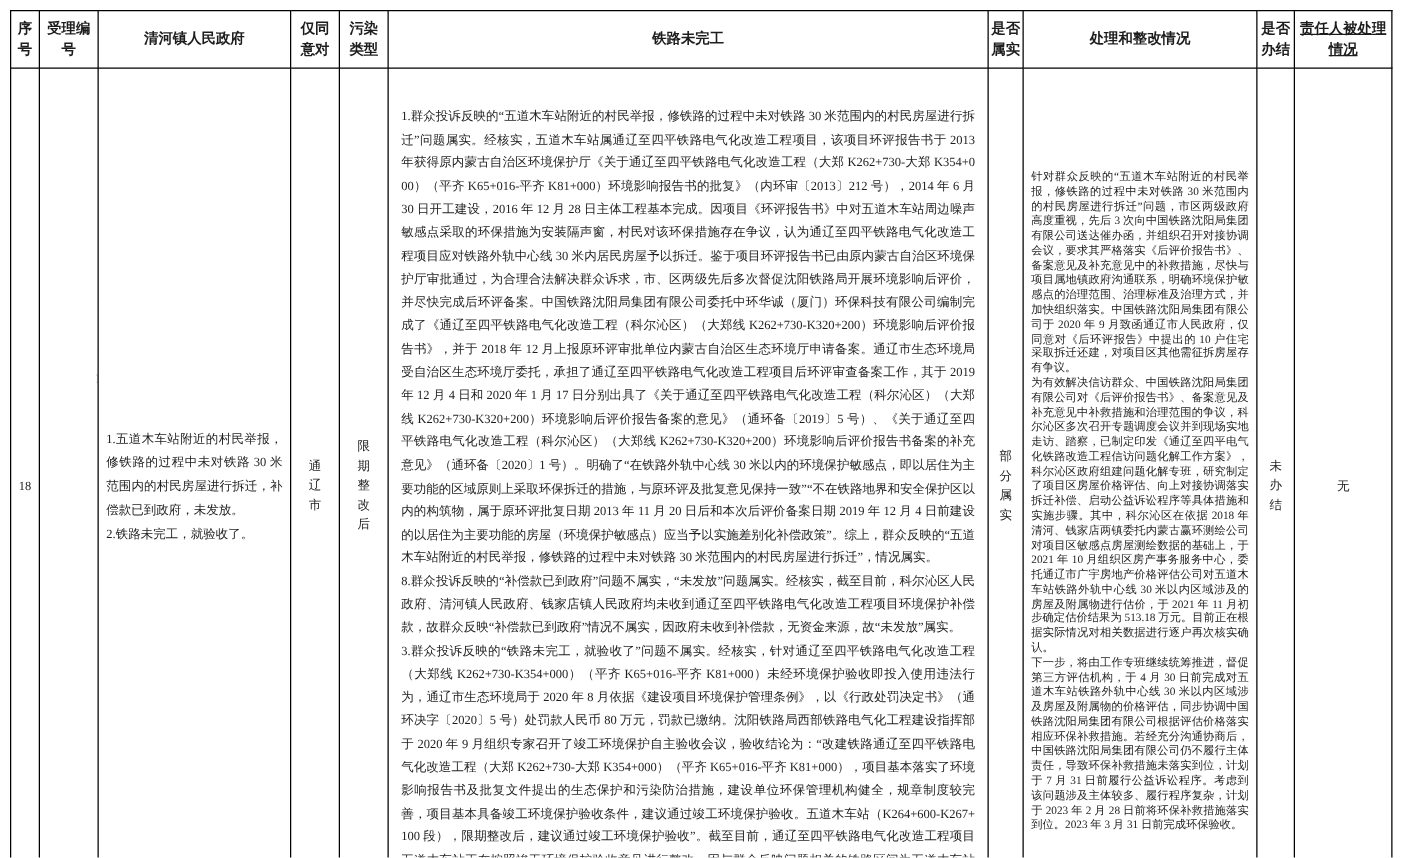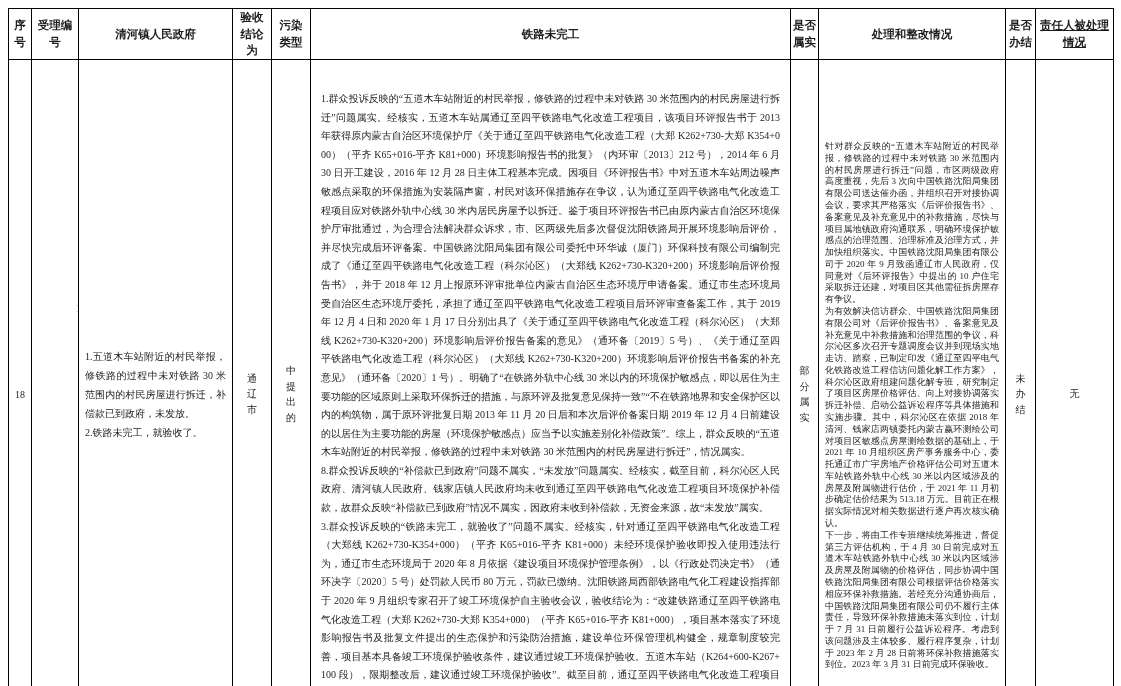--- a/index.html
+++ b/index.html
@@ -116,21 +116,21 @@
       <col style="width:28px">
       <col style="width:187px">
       <col style="width:30px">
       <col style="width:78px">
     </colgroup>
     <thead>
       <tr>
         <th>序号</th>
         <th>受理编号</th>
         <th>清河镇人民政府</th>
-        <th class="pad-narrow">验收结论为</th>
+        <th class="pad-narrow">仅同意对</th>
         <th class="pad-narrow">污染类型</th>
         <th>铁路未完工</th>
         <th>是否属实</th>
         <th>处理和整改情况</th>
         <th>是否办结</th>
         <th class="pad-resp">责任人被处理情况</th>
       </tr>
     </thead>
     <tbody>
       <tr>
@@ -139,21 +139,21 @@
           <span class="num">D2NM202203260003</span>
         </td>
         <td class="c-problem">
           <p>1.五道木车站附近的村民举报，修铁路的过程中未对铁路 30 米范围内的村民房屋进行拆迁，补偿款已到政府，未发放。</p>
           <p>2.铁路未完工，就验收了。</p>
         </td>
         <td class="c-center">
           <span class="vtext">通辽市</span>
         </td>
         <td class="c-center">
-          <span class="vtext">中提出的</span>
+          <span class="vtext">限期整改后</span>
         </td>
         <td class="c-invest">
           <p>1.群众投诉反映的“五道木车站附近的村民举报，修铁路的过程中未对铁路 30 米范围内的村民房屋进行拆迁”问题属实。经核实，五道木车站属通辽至四平铁路电气化改造工程项目，该项目环评报告书于 2013 年获得原内蒙古自治区环境保护厅《关于通辽至四平铁路电气化改造工程（大郑 K262+730-大郑 K354+000）（平齐 K65+016-平齐 K81+000）环境影响报告书的批复》（内环审〔2013〕212 号），2014 年 6 月 30 日开工建设，2016 年 12 月 28 日主体工程基本完成。因项目《环评报告书》中对五道木车站周边噪声敏感点采取的环保措施为安装隔声窗，村民对该环保措施存在争议，认为通辽至四平铁路电气化改造工程项目应对铁路外轨中心线 30 米内居民房屋予以拆迁。鉴于项目环评报告书已由原内蒙古自治区环境保护厅审批通过，为合理合法解决群众诉求，市、区两级先后多次督促沈阳铁路局开展环境影响后评价，并尽快完成后环评备案。中国铁路沈阳局集团有限公司委托中环华诚（厦门）环保科技有限公司编制完成了《通辽至四平铁路电气化改造工程（科尔沁区）（大郑线 K262+730-K320+200）环境影响后评价报告书》，并于 2018 年 12 月上报原环评审批单位内蒙古自治区生态环境厅申请备案。通辽市生态环境局受自治区生态环境厅委托，承担了通辽至四平铁路电气化改造工程项目后环评审查备案工作，其于 2019 年 12 月 4 日和 2020 年 1 月 17 日分别出具了《关于通辽至四平铁路电气化改造工程（科尔沁区）（大郑线 K262+730-K320+200）环境影响后评价报告备案的意见》（通环备〔2019〕5 号）、《关于通辽至四平铁路电气化改造工程（科尔沁区）（大郑线 K262+730-K320+200）环境影响后评价报告书备案的补充意见》（通环备〔2020〕1 号）。明确了“在铁路外轨中心线 30 米以内的环境保护敏感点，即以居住为主要功能的区域原则上采取环保拆迁的措施，与原环评及批复意见保持一致”“不在铁路地界和安全保护区以内的构筑物，属于原环评批复日期 2013 年 11 月 20 日后和本次后评价备案日期 2019 年 12 月 4 日前建设的以居住为主要功能的房屋（环境保护敏感点）应当予以实施差别化补偿政策”。综上，群众反映的“五道木车站附近的村民举报，修铁路的过程中未对铁路 30 米范围内的村民房屋进行拆迁”，情况属实。</p>
           <p>8.群众投诉反映的“补偿款已到政府”问题不属实，“未发放”问题属实。经核实，截至目前，科尔沁区人民政府、清河镇人民政府、钱家店镇人民政府均未收到通辽至四平铁路电气化改造工程项目环境保护补偿款，故群众反映“补偿款已到政府”情况不属实，因政府未收到补偿款，无资金来源，故“未发放”属实。</p>
           <p>3.群众投诉反映的“铁路未完工，就验收了”问题不属实。经核实，针对通辽至四平铁路电气化改造工程（大郑线 K262+730-K354+000）（平齐 K65+016-平齐 K81+000）未经环境保护验收即投入使用违法行为，通辽市生态环境局于 2020 年 8 月依据《建设项目环境保护管理条例》，以《行政处罚决定书》（通环决字〔2020〕5 号）处罚款人民币 80 万元，罚款已缴纳。沈阳铁路局西部铁路电气化工程建设指挥部于 2020 年 9 月组织专家召开了竣工环境保护自主验收会议，验收结论为：“改建铁路通辽至四平铁路电气化改造工程（大郑 K262+730-大郑 K354+000）（平齐 K65+016-平齐 K81+000），项目基本落实了环境影响报告书及批复文件提出的生态保护和污染防治措施，建设单位环保管理机构健全，规章制度较完善，项目基本具备竣工环境保护验收条件，建议通过竣工环境保护验收。五道木车站（K264+600-K267+100 段），限期整改后，建议通过竣工环境保护验收”。截至目前，通辽至四平铁路电气化改造工程项目五道木车站正在按照竣工环境保护验收意见进行整改，因与群众反映问题相关的铁路区间为五道木车站（K264+600-K267+100 段），且该工程部分未通过竣工环保验收，故群众反映情况不属实。</p>
         </td>
         <td class="c-center">
           <span class="vtext">部分属实</span>
         </td>
         <td class="c-remed">

